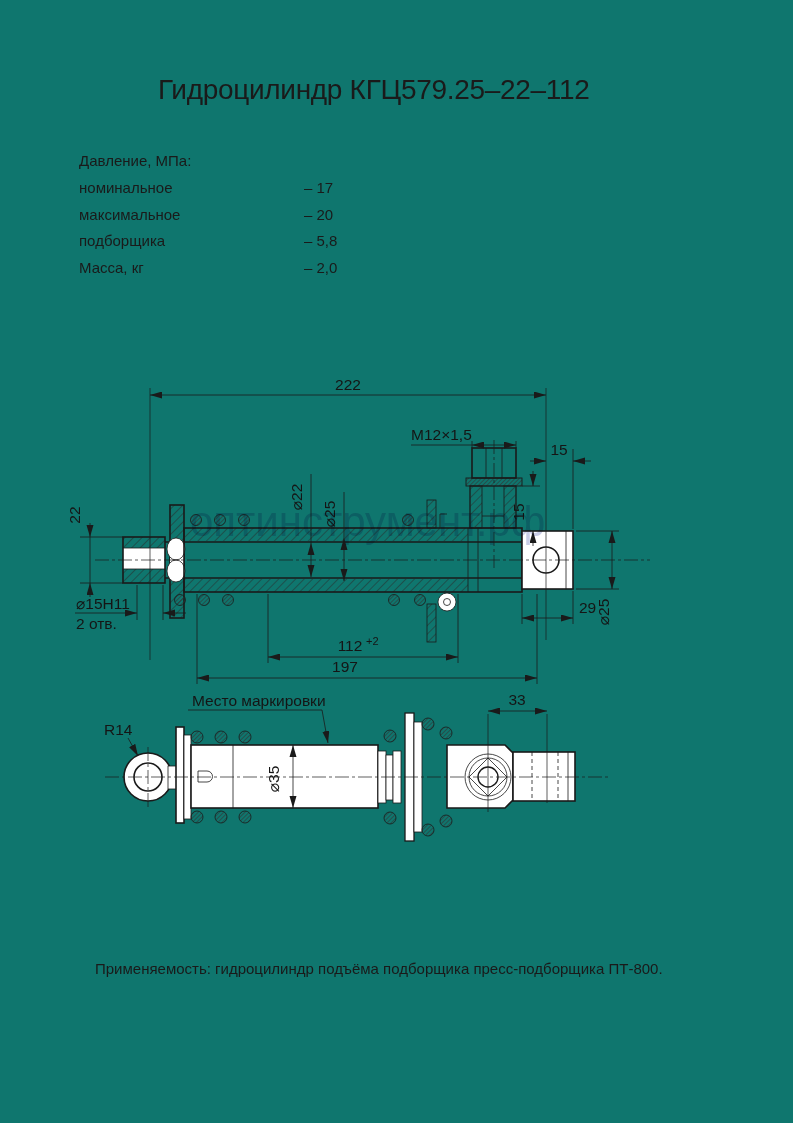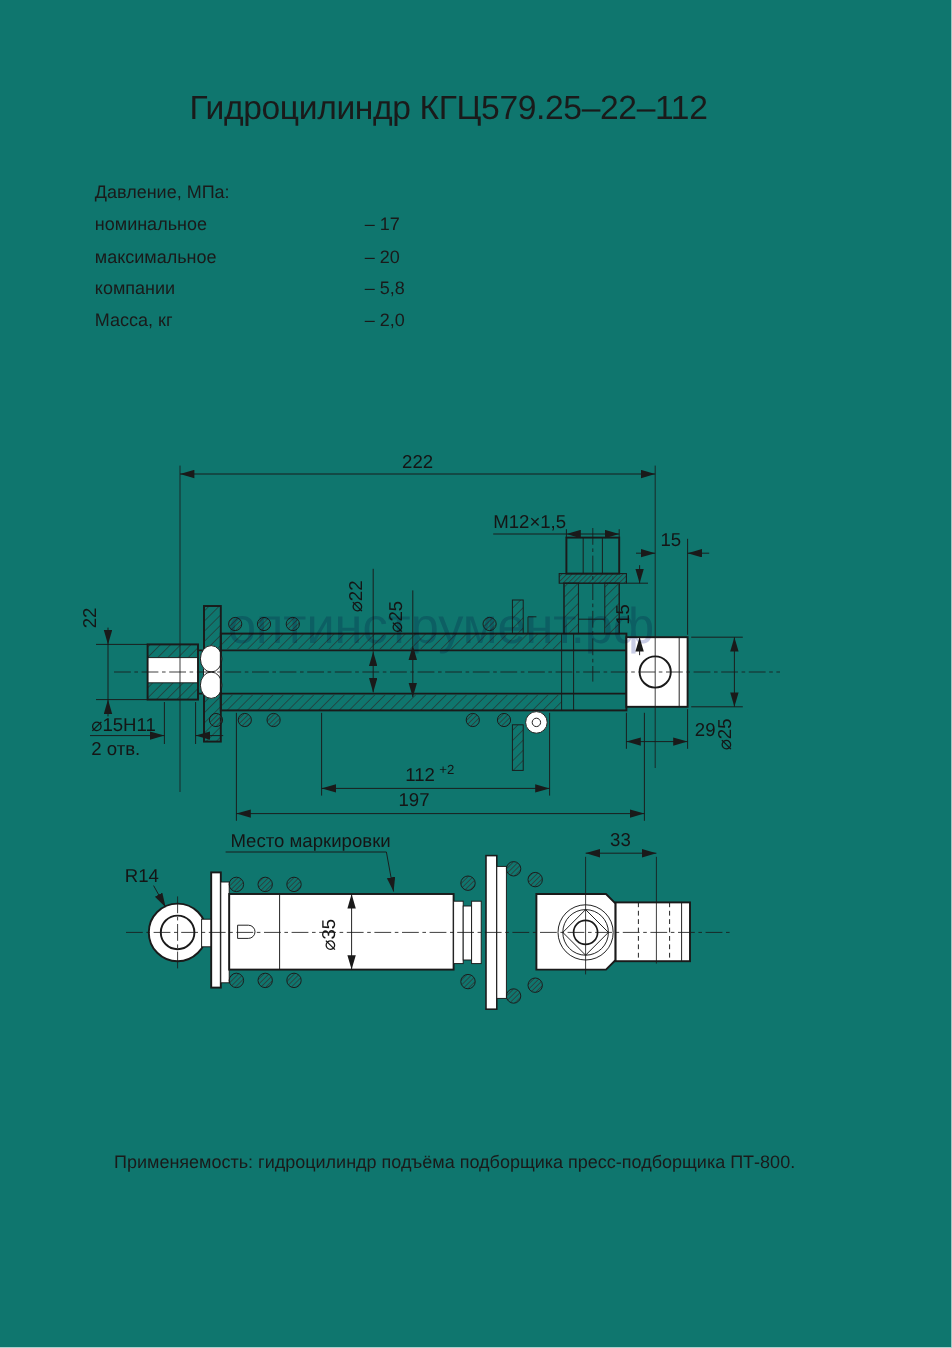--- a/index.html
+++ b/index.html
@@ -29,21 +29,21 @@
 <body>
 
 <div id="page">
 
   <div class="t title" style="left:158px;top:74px;">Гидроцилиндр КГЦ579.25–22–112</div>
 
   <div class="specs">
     <div class="spec-row"><span>Давление, МПа:</span><span class="v"></span></div>
     <div class="spec-row"><span>номинальное</span><span class="v">– 17</span></div>
     <div class="spec-row"><span>максимальное</span><span class="v">– 20</span></div>
-    <div class="spec-row"><span>компании</span><span class="v">– 5,8</span></div>
+    <div class="spec-row"><span>подборщика</span><span class="v">– 5,8</span></div>
     <div class="spec-row"><span>Масса, кг</span><span class="v">– 2,0</span></div>
   </div>
 
 
   <svg style="left:60px;top:375px;" width="610" height="315" viewBox="60 375 610 315">
     <defs>
       <pattern id="h1" width="6" height="6" patternUnits="userSpaceOnUse" patternTransform="rotate(45)">
         <line x1="0" y1="0" x2="0" y2="6" stroke="#2a2a2a" stroke-width="1"></line>
       </pattern>
       <pattern id="h2" width="3" height="3" patternUnits="userSpaceOnUse" patternTransform="rotate(45)">

